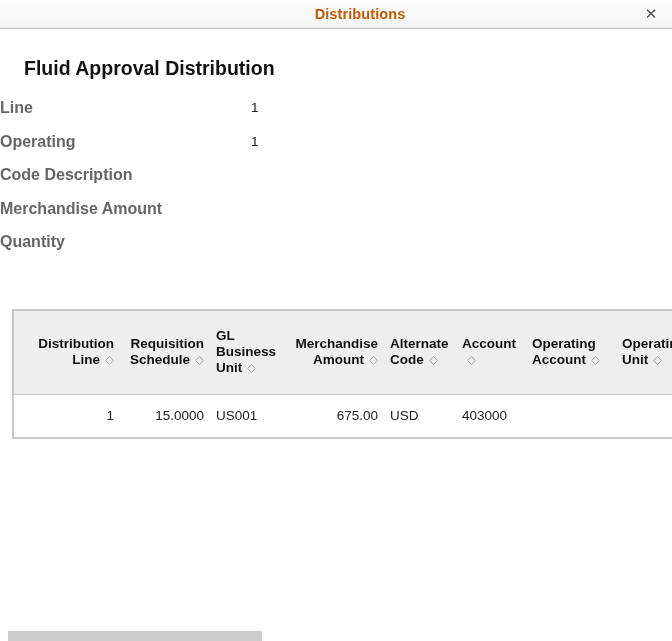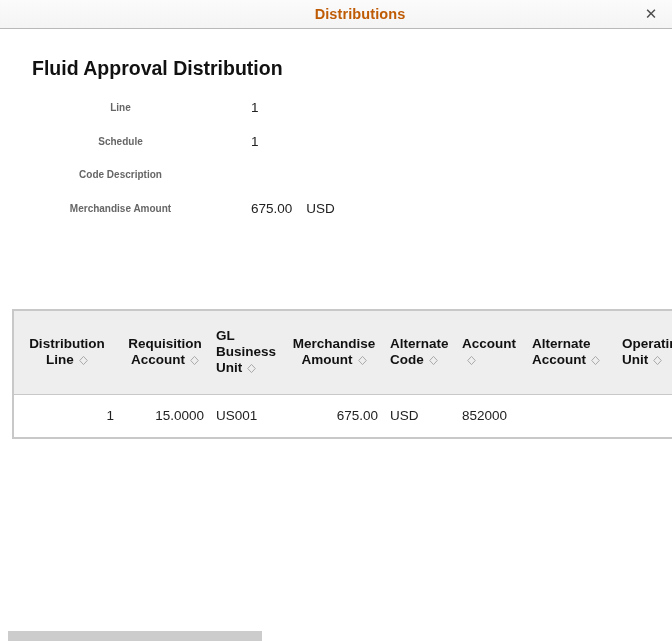--- a/index.html
+++ b/index.html
@@ -45,21 +45,21 @@
   
   .content {
     position: relative;
     width: 672px;
     height: 612px;
     background: #ffffff;
   }
 
   .page-heading {
     position: absolute;
-    left: 32px;
+    left: 24px;
     top: 28px;
     font-size: 19.5px;
     font-weight: bold;
     color: #111111;
     white-space: nowrap;
   }
 
   
   .fields {
     position: absolute;
@@ -68,23 +68,23 @@
     width: 672px;
   }
   .field-row {
     position: relative;
     height: 33.5px;
   }
   .field-label {
     position: absolute;
     left: 0;
     width: 241px;
-    text-align: center;
+    text-align: left;
     line-height: 33.5px;
-    font-size: 10px;
+    font-size: 16px;
     font-weight: bold;
     color: #666666;
     white-space: nowrap;
   }
   .field-value {
     position: absolute;
     left: 251px;
     line-height: 33.5px;
     font-size: 13.5px;
     color: #222222;
@@ -126,21 +126,21 @@
     line-height: 16px;
   }
   table.grid tbody td {
     height: 43px;
     vertical-align: middle;
     padding: 0 6px 0 6px;
     font-size: 13.5px;
     color: #222222;
     background: #ffffff;
   }
-  .th-right  { }
+  .th-right  { text-align: right; }
   .th-left   { text-align: left; }
   .td-right  { text-align: right; }
   .td-left   { text-align: left; margin-left: 45px; }
 
   .sort-icon {
     display: inline-block;
     width: 9px;
     height: 9px;
     margin-left: 5px;
     vertical-align: -1px;
@@ -181,34 +181,34 @@
   <div class="page-heading">Fluid Approval Distribution</div>
 
   <div class="fields">
 
     <div class="field-row">
       <div class="field-label">Line</div>
       <div class="field-value"><span>1</span></div>
     </div>
 
     <div class="field-row">
-      <div class="field-label">Schedule</div>
+      <div class="field-label">Operating</div>
       <div class="field-value"><span>1</span></div>
     </div>
 
     <div class="field-row">
       <div class="field-label">Code Description</div>
     </div>
 
     <div class="field-row">
       <div class="field-label">Merchandise Amount</div>
-      <div class="field-value"><span>675.00</span><span class="field-unit">USD</span></div>
-    </div>
-
-    <div class="field-row">
+    </div>
+
+    <div class="field-row">
+      <div class="field-label">Quantity</div>
     </div>
 
   </div>
 
   <div class="grid-wrap">
     <table class="grid">
       <colgroup>
         <col style="width:106px">
         <col style="width:90px">
         <col style="width:74px">
@@ -216,51 +216,51 @@
         <col style="width:72px">
         <col style="width:70px">
         <col style="width:90px">
         <col style="width:98px">
       </colgroup>
       <thead>
         <tr>
           <th class="th-right"><span>Distribution Line</span><span class="sort-icon"><svg width="9" height="9" viewBox="0 0 9 9">
                   <polygon points="4.5,0.4 8.3,4.5 4.5,8.6 0.7,4.5" fill="none" stroke="#aaaaaa" stroke-width="1"></polygon>
                 </svg></span></th>
-          <th class="th-right"><span>Requisition Account</span><span class="sort-icon"><svg width="9" height="9" viewBox="0 0 9 9">
+          <th class="th-right"><span>Requisition Schedule</span><span class="sort-icon"><svg width="9" height="9" viewBox="0 0 9 9">
                   <polygon points="4.5,0.4 8.3,4.5 4.5,8.6 0.7,4.5" fill="none" stroke="#aaaaaa" stroke-width="1"></polygon>
                 </svg></span></th>
           <th class="th-left"><span>GL Business Unit</span><span class="sort-icon"><svg width="9" height="9" viewBox="0 0 9 9">
                   <polygon points="4.5,0.4 8.3,4.5 4.5,8.6 0.7,4.5" fill="none" stroke="#aaaaaa" stroke-width="1"></polygon>
                 </svg></span></th>
           <th class="th-right"><span>Merchandise Amount</span><span class="sort-icon"><svg width="9" height="9" viewBox="0 0 9 9">
                   <polygon points="4.5,0.4 8.3,4.5 4.5,8.6 0.7,4.5" fill="none" stroke="#aaaaaa" stroke-width="1"></polygon>
                 </svg></span></th>
           <th class="th-left"><span>Alternate Code</span><span class="sort-icon"><svg width="9" height="9" viewBox="0 0 9 9">
                   <polygon points="4.5,0.4 8.3,4.5 4.5,8.6 0.7,4.5" fill="none" stroke="#aaaaaa" stroke-width="1"></polygon>
                 </svg></span></th>
           <th class="th-left"><span>Account</span><span class="sort-icon"><svg width="9" height="9" viewBox="0 0 9 9">
                   <polygon points="4.5,0.4 8.3,4.5 4.5,8.6 0.7,4.5" fill="none" stroke="#aaaaaa" stroke-width="1"></polygon>
                 </svg></span></th>
-          <th class="th-left"><span>Alternate Account</span><span class="sort-icon"><svg width="9" height="9" viewBox="0 0 9 9">
+          <th class="th-left"><span>Operating Account</span><span class="sort-icon"><svg width="9" height="9" viewBox="0 0 9 9">
                   <polygon points="4.5,0.4 8.3,4.5 4.5,8.6 0.7,4.5" fill="none" stroke="#aaaaaa" stroke-width="1"></polygon>
                 </svg></span></th>
           <th class="th-left"><span>Operating Unit</span><span class="sort-icon"><svg width="9" height="9" viewBox="0 0 9 9">
                   <polygon points="4.5,0.4 8.3,4.5 4.5,8.6 0.7,4.5" fill="none" stroke="#aaaaaa" stroke-width="1"></polygon>
                 </svg></span></th>
         </tr>
       </thead>
       <tbody>
         <tr>
           <td class="td-right">1</td>
           <td class="td-right">15.0000</td>
           <td class="td-left">US001</td>
           <td class="td-right">675.00</td>
           <td class="td-left">USD</td>
-          <td class="td-left">852000</td>
+          <td class="td-left">403000</td>
           <td class="td-left"></td>
           <td class="td-left"></td>
         </tr>
       </tbody>
     </table>
   </div>
 
   <div class="hscroll-track">
     <div class="hscroll-thumb"></div>
   </div>

